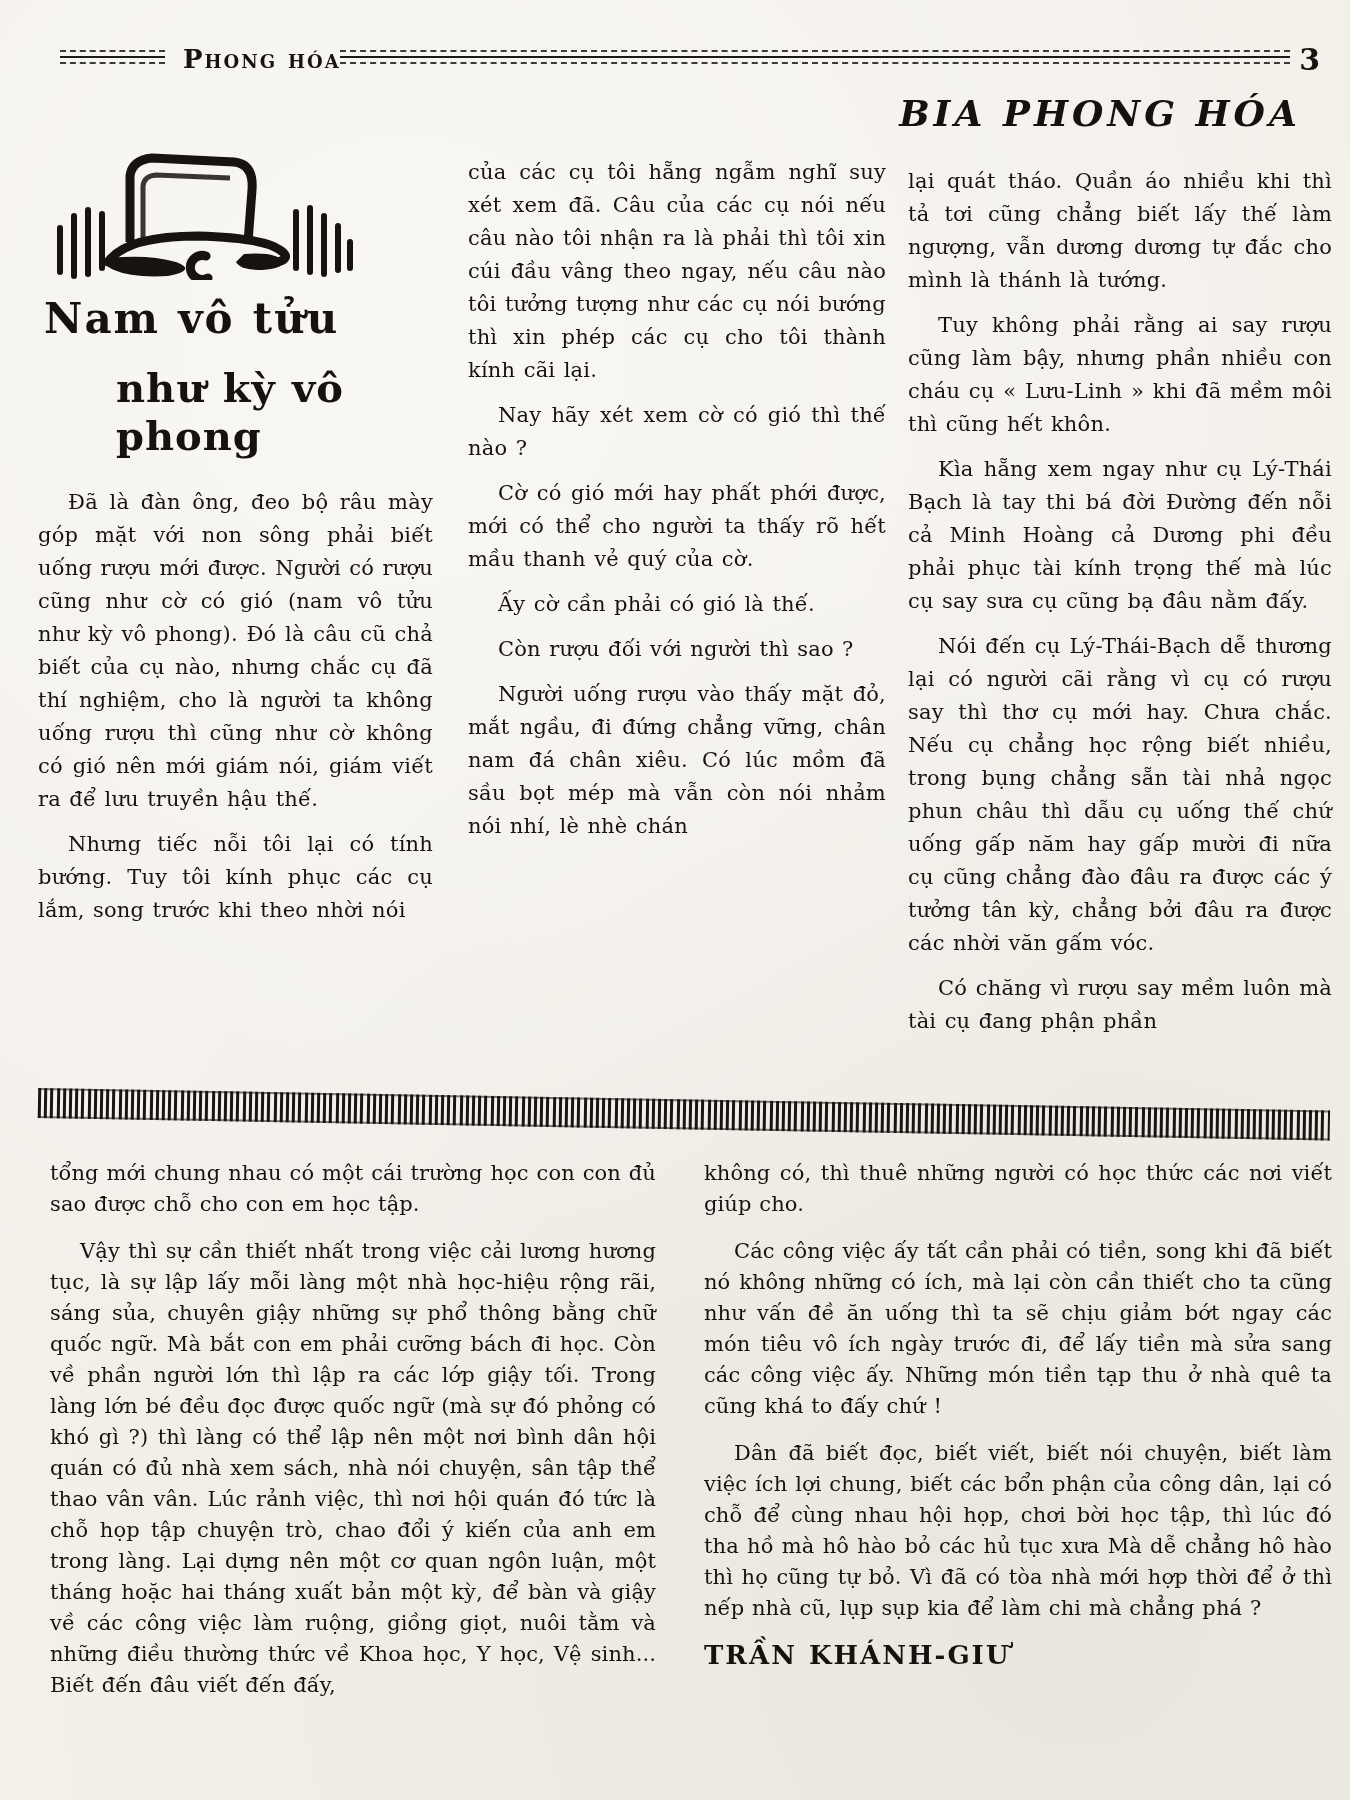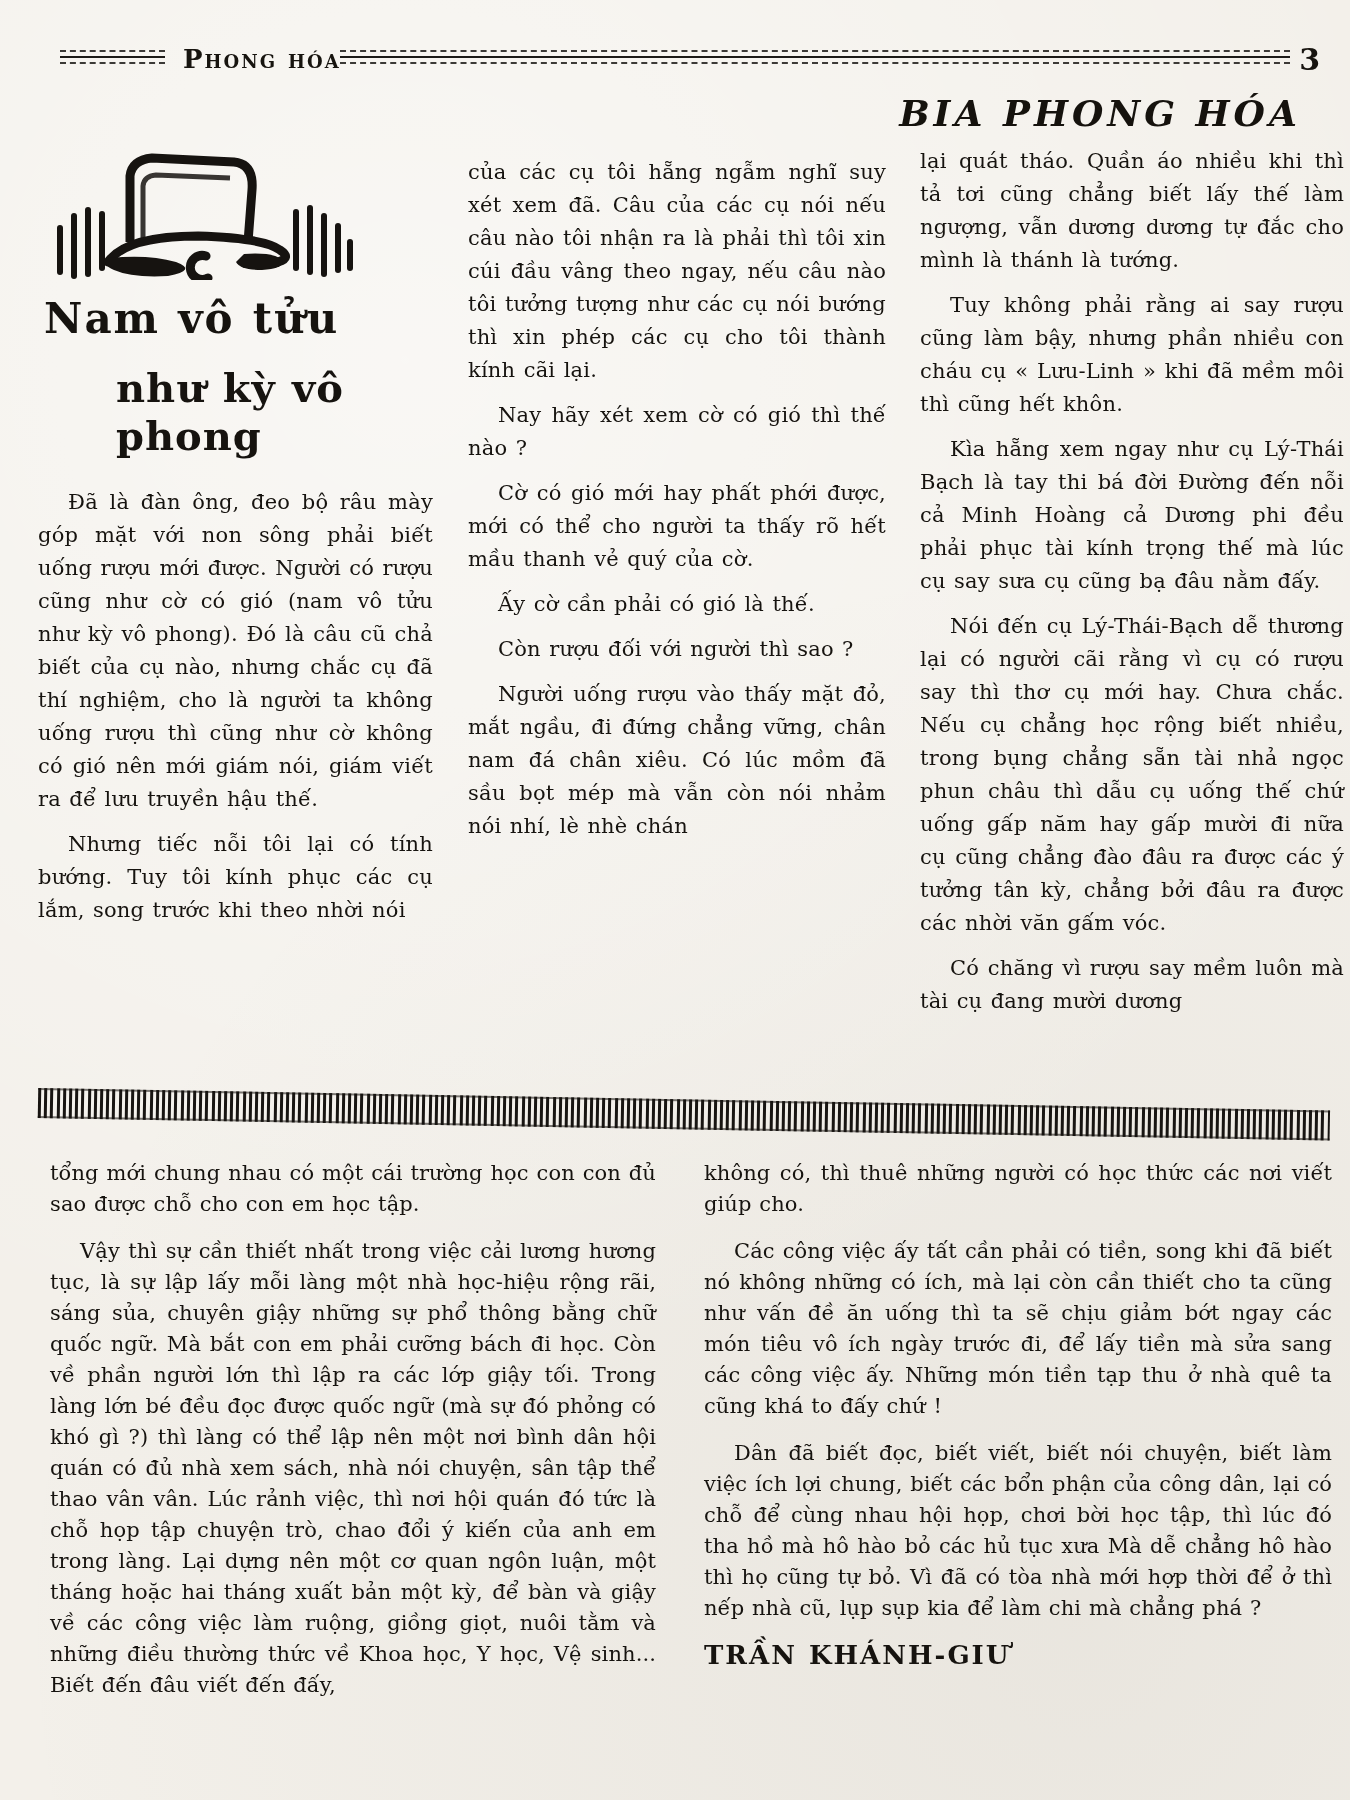--- a/index.html
+++ b/index.html
@@ -42,21 +42,21 @@
     font-size:36px;letter-spacing:4px;
     text-align:center;white-space:nowrap;color:#15120d;
   }
   
   .col{position:absolute;text-align:justify;}
   .col p{margin:0 0 12px 0;text-indent:30px;}
   .col p.cont{text-indent:0;}
   .top-col{font-size:21px;line-height:33px;letter-spacing:.2px;word-spacing:1.5px;}
   #col1{left:38px;top:150px;width:395px;}
   #col2{left:468px;top:156px;width:418px;}
-  #col3{left:908px;top:145px;width:424px;margin-left:12px;}
+  #col3{left:908px;top:165px;width:424px;}
   .illustration{display:block;margin:0 0 14px 10px;}
   .art-title{font-weight:bold;line-height:1.2;margin:2px 0 26px 0;text-align:left;}
   .art-title .t1{font-size:42px;letter-spacing:2px;display:block;margin-left:6px;}
   .art-title .t2{font-size:40px;letter-spacing:1px;display:block;margin-left:78px;margin-top:20px;}
   
   .hatch-band{
     position:absolute;left:38px;top:1088px;width:1292px;height:26px;
     background:repeating-linear-gradient(90deg,#181512 0 3px,rgba(0,0,0,0) 3px 6.2px);
     transform:rotate(1.0deg);transform-origin:left center;
     border-top:2px solid rgba(20,16,12,.55);
@@ -140,21 +140,21 @@
     <p>Ấy cờ cần phải có gió là thế.</p>
     <p>Còn rượu đối với người thì sao ?</p>
     <p>Người uống rượu vào thấy mặt đỏ, mắt ngầu, đi đứng chẳng vững, chân nam đá chân xiêu. Có lúc mồm đã sầu bọt mép mà vẫn còn nói nhảm nói nhí, lè nhè chán</p>
   </div>
 
   <div id="col3" class="col top-col">
     <p class="cont">lại quát tháo. Quần áo nhiều khi thì tả tơi cũng chẳng biết lấy thế làm ngượng, vẫn dương dương tự đắc cho mình là thánh là tướng.</p>
     <p>Tuy không phải rằng ai say rượu cũng làm bậy, nhưng phần nhiều con cháu cụ « Lưu-Linh » khi đã mềm môi thì cũng hết khôn.</p>
     <p>Kìa hẵng xem ngay như cụ Lý-Thái Bạch là tay thi bá đời Đường đến nỗi cả Minh Hoàng cả Dương phi đều phải phục tài kính trọng thế mà lúc cụ say sưa cụ cũng bạ đâu nằm đấy.</p>
     <p>Nói đến cụ Lý-Thái-Bạch dễ thương lại có người cãi rằng vì cụ có rượu say thì thơ cụ mới hay. Chưa chắc. Nếu cụ chẳng học rộng biết nhiều, trong bụng chẳng sẵn tài nhả ngọc phun châu thì dẫu cụ uống thế chứ uống gấp năm hay gấp mười đi nữa cụ cũng chẳng đào đâu ra được các ý tưởng tân kỳ, chẳng bởi đâu ra được các nhời văn gấm vóc.</p>
-    <p>Có chăng vì rượu say mềm luôn mà tài cụ đang mười dương</p>
+    <p>Có chăng vì rượu say mềm luôn mà tài cụ đang phận phần</p>
   </div>
 
   <div class="hatch-band"></div>
 
   <div id="bleft" class="col bot-col">
     <p class="cont">tổng mới chung nhau có một cái trường học con con đủ sao được chỗ cho con em học tập.</p>
     <p>Vậy thì sự cần thiết nhất trong việc cải lương hương tục, là sự lập lấy mỗi làng một nhà học-hiệu rộng rãi, sáng sủa, chuyên giậy những sự phổ thông bằng chữ quốc ngữ. Mà bắt con em phải cưỡng bách đi học. Còn về phần người lớn thì lập ra các lớp giậy tối. Trong làng lớn bé đều đọc được quốc ngữ (mà sự đó phỏng có khó gì ?) thì làng có thể lập nên một nơi bình dân hội quán có đủ nhà xem sách, nhà nói chuyện, sân tập thể thao vân vân. Lúc rảnh việc, thì nơi hội quán đó tức là chỗ họp tập chuyện trò, chao đổi ý kiến của anh em trong làng. Lại dựng nên một cơ quan ngôn luận, một tháng hoặc hai tháng xuất bản một kỳ, để bàn và giậy về các công việc làm ruộng, giồng giọt, nuôi tằm và những điều thường thức về Khoa học, Y học, Vệ sinh...  Biết đến đâu viết đến đấy,</p>
   </div>
 
   <div id="bright" class="col bot-col">

